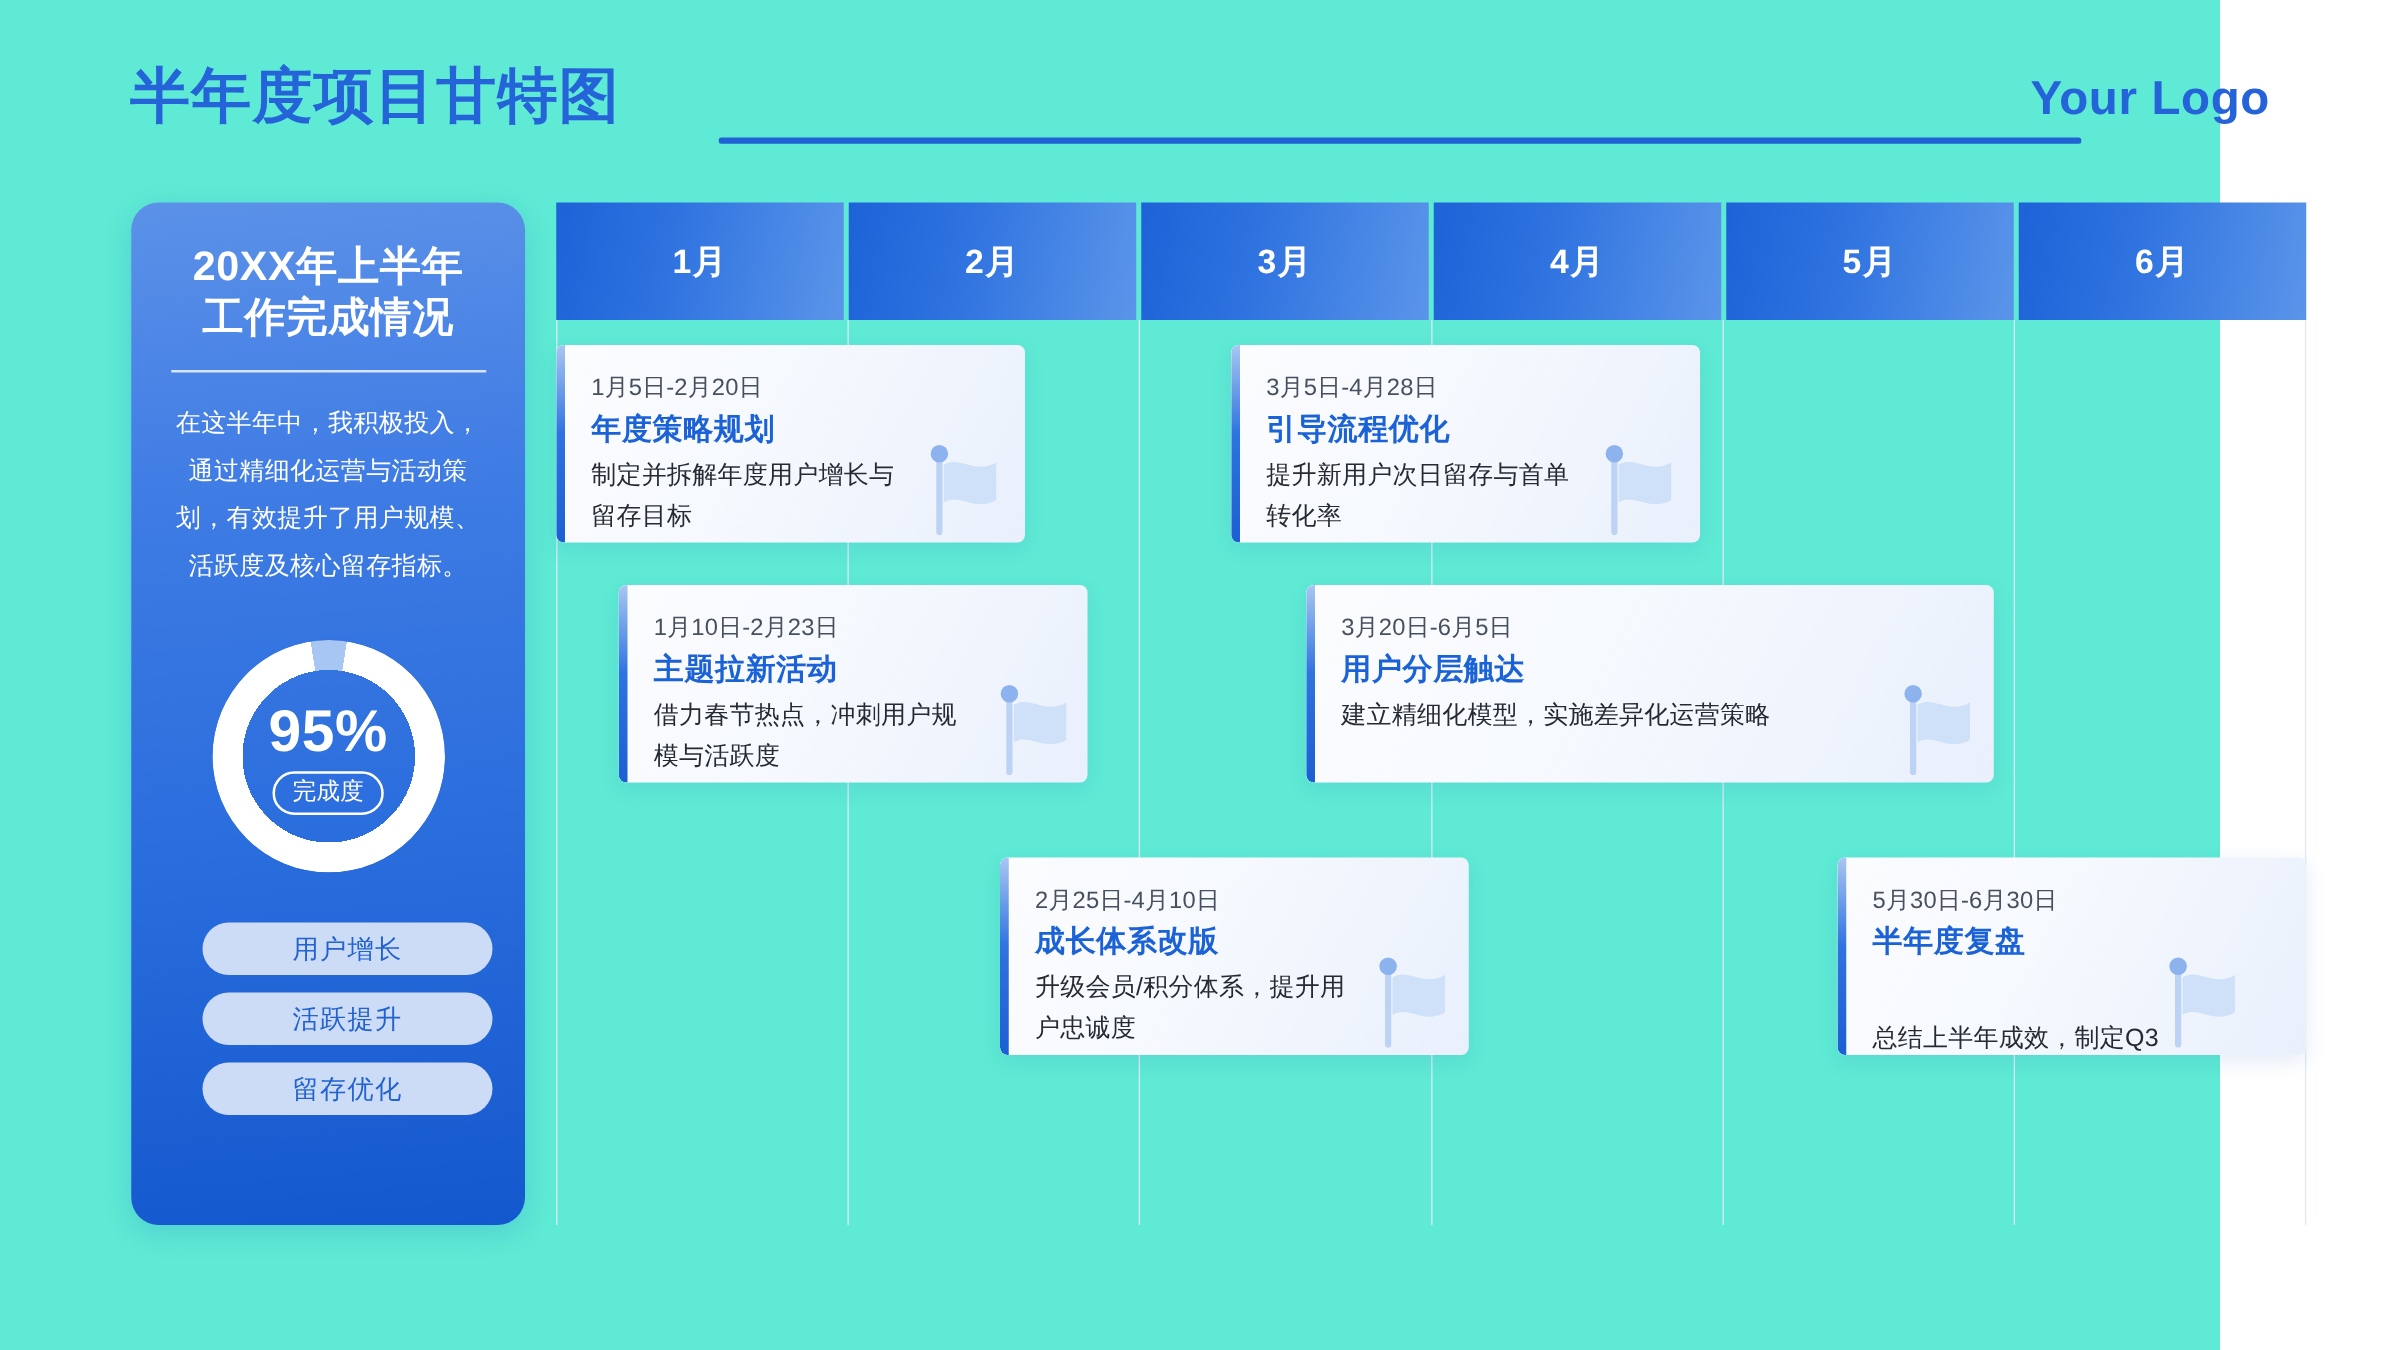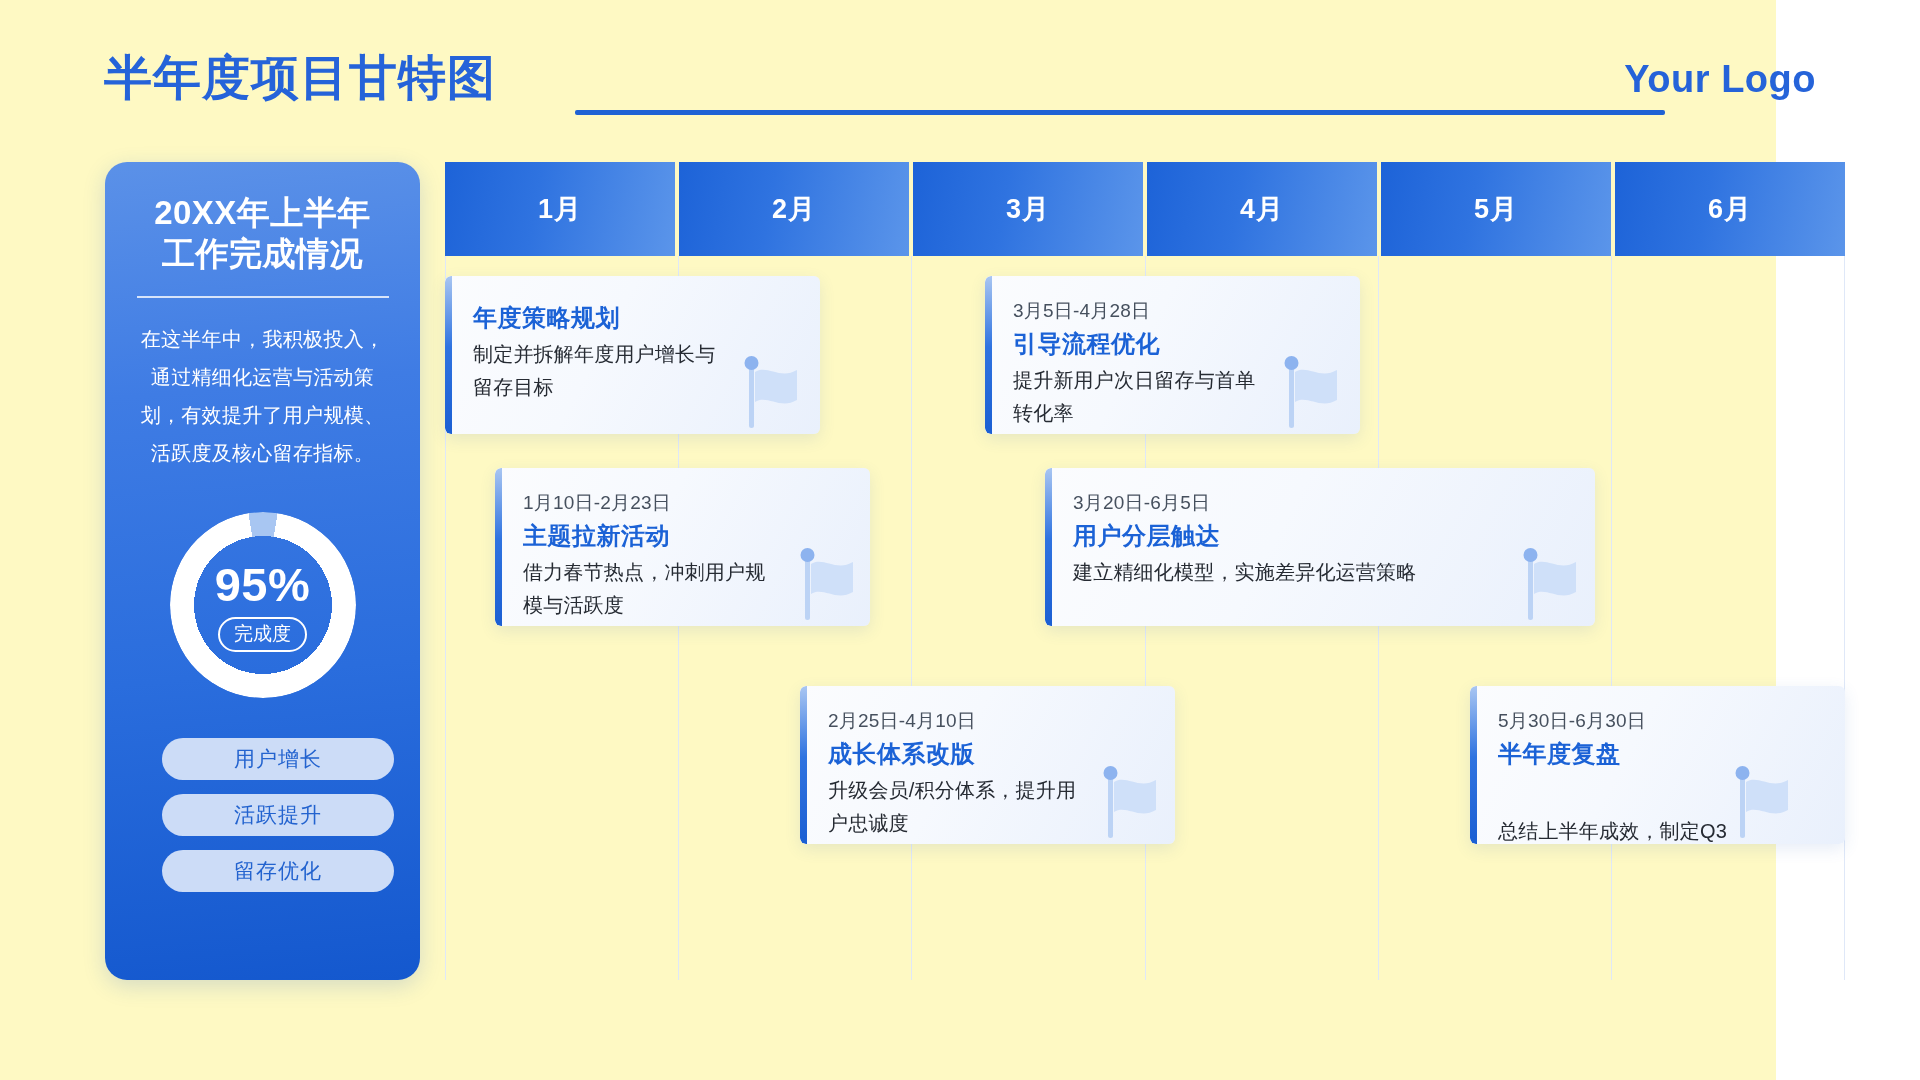--- a/index.html
+++ b/index.html
@@ -9,21 +9,21 @@
     height: 1080px;
     background: #ffffff;
     font-family: "Liberation Sans", "DejaVu Sans", sans-serif;
     overflow: hidden;
   }
 
   #stage {
     position: relative;
     width: 1776px;
     height: 1080px;
-    background: #fef9c3;
+    background: #5eead4;
   }
 
   
   .header {
     position: absolute;
     left: 0; top: 0;
     width: 1920px;
     height: 140px;
   }
   .header-title {
@@ -337,20 +337,21 @@
       <div class="grid-col"></div>
       <div class="grid-col"></div>
       <div class="grid-col"></div>
       <div class="grid-col"></div>
     </div>
 
     <div class="cards-layer">
 
       <div class="task-card" id="card-0">
         <div class="card-body">
+          <div class="card-date">1月5日-2月20日</div>
           <div class="card-title">年度策略规划</div>
           <div class="card-desc">制定并拆解年度用户增长与留存目标</div>
         </div>
         <svg class="flag-icon" width="62" height="76" viewBox="0 0 62 76">
           <rect x="7" y="12" width="5" height="62" rx="2.5" fill="#bcd3f5"></rect>
           <circle cx="9.5" cy="9" r="7" fill="#8db3ef"></circle>
           <path d="M13 18 C25 10, 38 26, 55 16 L55 46 C38 56, 25 40, 13 48 Z" fill="#cfe0f9"></path>
         </svg>
       </div>
 

